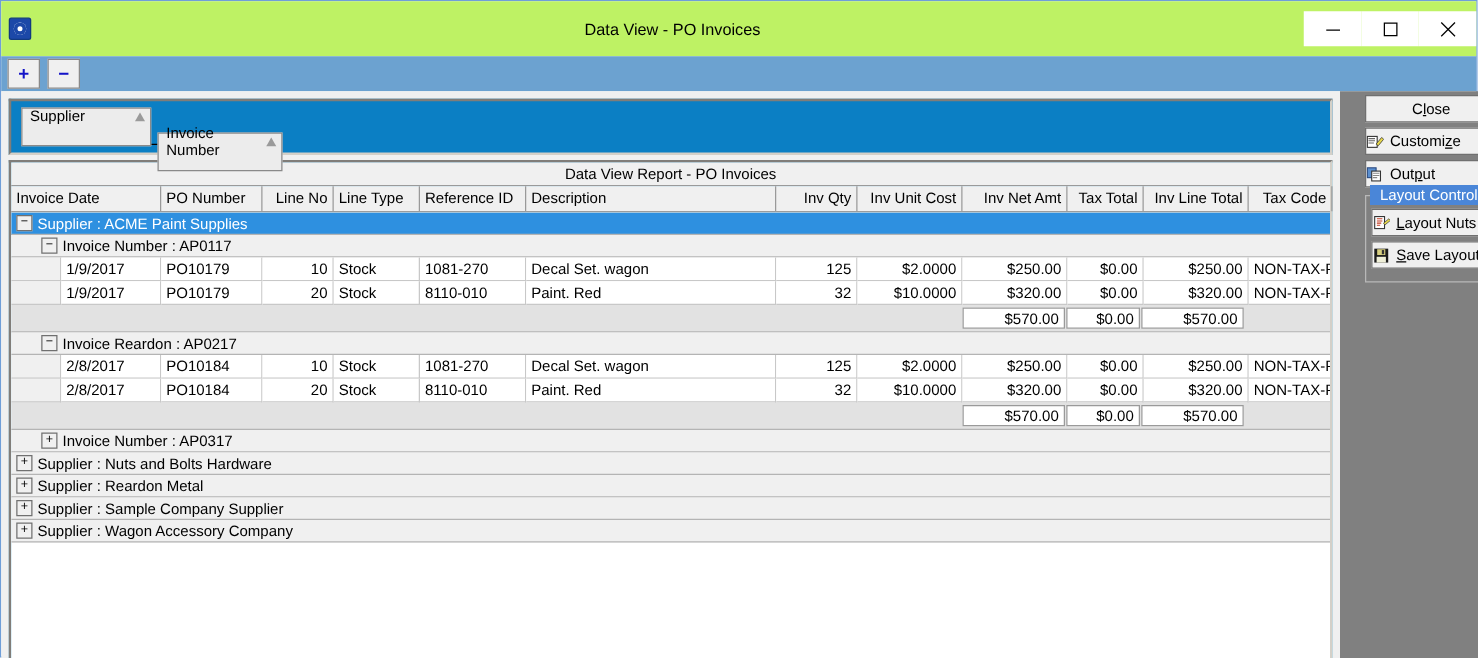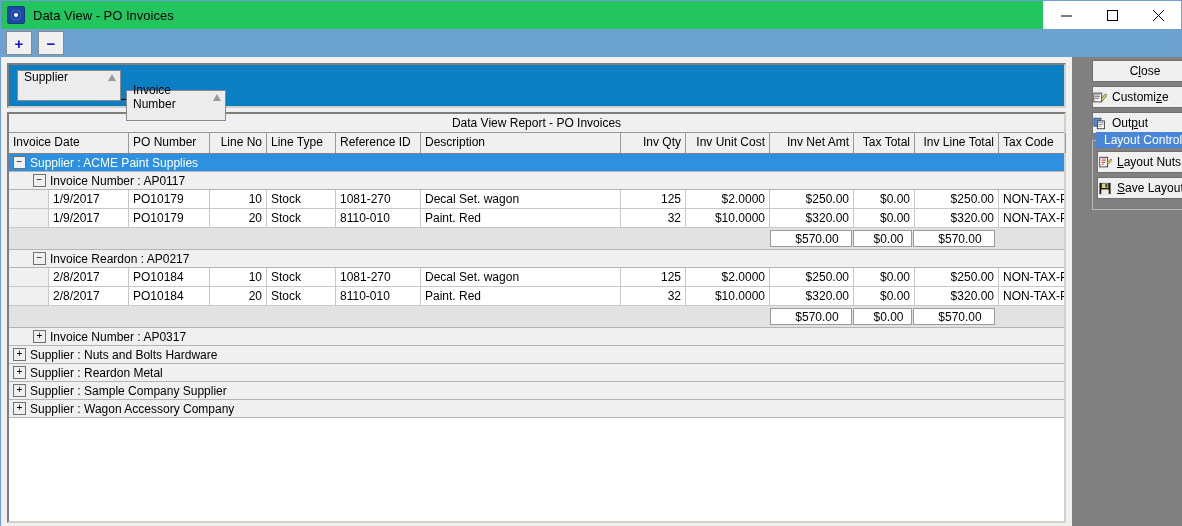--- a/index.html
+++ b/index.html
@@ -4,21 +4,21 @@
 <style>
   html,body{margin:0;padding:0;}
   body{
     width:1182px;height:526px;overflow:hidden;
     font-family:"Liberation Sans", sans-serif;
     font-size:12px;color:#000;background:#f0f0f0;
   }
   .window{position:absolute;inset:0;background:#fff;border:1px solid #6f9ed8;box-sizing:border-box;}
 
   
-  .titlebar{height:28px;display:flex;align-items:center;background:#22c55e;}
+  .titlebar{height:44px;display:flex;align-items:center;background:#bef264;text-align:center;}
   .app-icon{width:16px;height:16px;margin:0 8px 0 6px;border:1px solid #123a80;background:#1c48a8;
             border-radius:2px;position:relative;flex:0 0 auto;}
   .app-icon:after{content:"";position:absolute;left:3px;top:3px;width:10px;height:10px;border-radius:50%;
             background:#fff;box-shadow:inset 0 0 0 3px #1c48a8;}
   .title-text{font-size:13px;flex:1 1 auto;}
   .win-btns{display:flex;height:28px;}
   .win-btn{width:46px;height:28px;display:flex;align-items:center;justify-content:center;
            font-size:13px;color:#000;background:#fff;}
   .win-btn svg{display:block;}
 
@@ -68,21 +68,21 @@
   .grp-collapsed{background:#f0f0f0;color:#000;}
   .pm{width:11px;height:11px;border:1px solid #707070;background:#f0f0f0;color:#000;
       font-size:10px;line-height:9px;text-align:center;margin:0 4px;flex:0 0 auto;font-family:"Liberation Sans",sans-serif;}
   .grp-lbl{font-size:12px;}
   .ind{flex:0 0 auto;}
 
   .subtotal{display:flex;height:22px;background:#e2e2e2;box-sizing:border-box;
             border-bottom:1px solid #b4b4b4;align-items:center;}
   .subtotal .pad{flex:0 0 auto;}
   .subtotal .box{height:17px;box-sizing:border-box;background:#fff;border:1px solid #9a9a9a;
-                 text-align:center;padding:1px 4px 0 16px;margin-right:1px;overflow:hidden;white-space:nowrap;}
+                 text-align:right;padding:1px 4px 0 16px;margin-right:1px;overflow:hidden;white-space:nowrap;}
   .subtotal .plain{height:17px;box-sizing:border-box;}
 
   
   .panel{width:106px;margin:0 auto;padding-left:20px;}
   .pbtn{height:22px;background:#f0f0f0;border:1px solid #707070;box-sizing:border-box;
         display:flex;align-items:center;justify-content:flex-start;gap:5px;font-size:12px;margin-bottom:4px;}
   .pbtn.plain{justify-content:center;}
   .u{text-decoration:underline;}
   .groupbox{border:1px solid #b8b8b8;margin-top:6px;padding:10px 4px 6px 4px;position:relative;box-sizing:border-box;}
   .gb-title{position:absolute;top:-9px;left:3px;background:#4a86d8;color:#fff;font-size:12px;
@@ -145,21 +145,21 @@
             <div class="cell" style="width: 81px; flex: 0 0 auto;">PO Number</div>
             <div class="cell right" style="width: 57px; flex: 0 0 auto;">Line No</div>
             <div class="cell" style="width: 69px; flex: 0 0 auto;">Line Type</div>
             <div class="cell" style="width: 85px; flex: 0 0 auto;">Reference ID</div>
             <div class="cell" style="width: 200px; flex: 0 0 auto;">Description</div>
             <div class="cell right" style="width: 65px; flex: 0 0 auto;">Inv Qty</div>
             <div class="cell right" style="width: 84px; flex: 0 0 auto;">Inv Unit Cost</div>
             <div class="cell right" style="width: 84px; flex: 0 0 auto;">Inv Net Amt</div>
             <div class="cell right" style="width: 61px; flex: 0 0 auto;">Tax Total</div>
             <div class="cell right" style="width: 84px; flex: 0 0 auto;">Inv Line Total</div>
-            <div class="cell" style="width: 67px; flex: 0 0 auto;">Tax Code</div>
+            <div class="cell" style="width: 67px; flex: 0 0 auto; text-align: right;">Tax Code</div>
           </div>
         <div class="scrollarea" id="grid-body">
             <div class="grp grp-l1">
               <div class="pm">−</div>
               <div class="grp-lbl">Supplier : ACME Paint Supplies</div>
             </div>
             <div class="grp grp-l2">
               <div class="ind" style="width: 20px;"></div>
               <div class="pm">−</div>
               <div class="grp-lbl">Invoice Number : AP0117</div>

